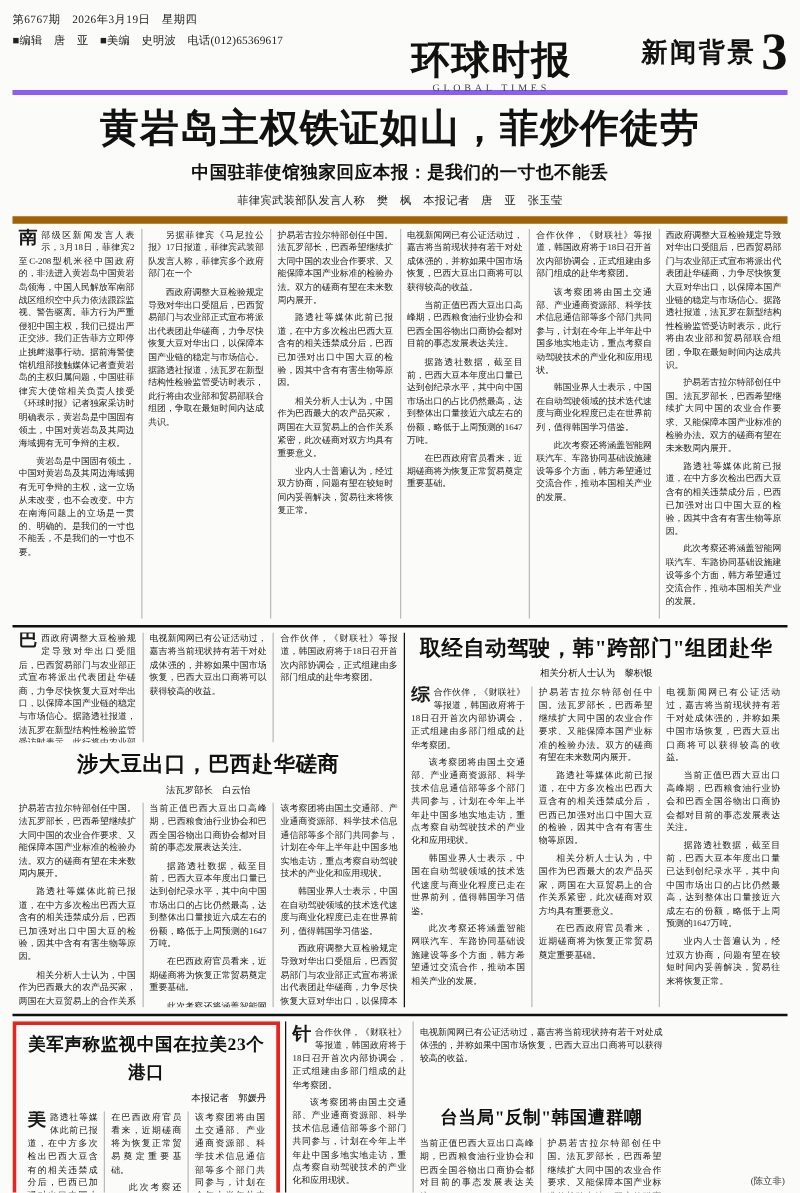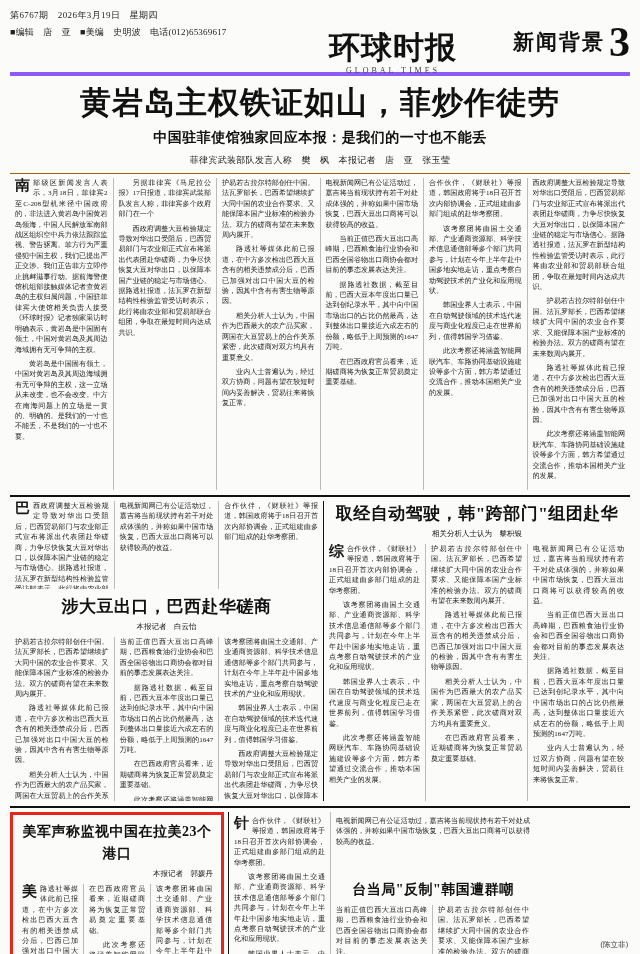--- a/index.html
+++ b/index.html
@@ -25,21 +25,21 @@
     font-family: "Liberation Serif", serif;
     font-weight: bold; font-size: 31px; letter-spacing: 1px; color:#111;
     line-height: 40px; white-space: nowrap; margin-top: 24px;
   }
   .mast-sub { font-size: 8px; color:#444; letter-spacing: 3px; margin-top:-2px;}
   .mast-right { position:absolute; right:0; top: 4px; text-align:right;margin-top:11px; }
   .mast-right .label { display:inline-block; font-size: 21px; font-weight: bold; letter-spacing: 2px; vertical-align: middle;}
   .mast-right .num { display:inline-block; font-size: 42px; font-weight: bold; line-height: 42px; vertical-align: middle; margin-left:4px;}
 
   
-  .headline-wrap { border-bottom: 1px solid #a16207; padding: 8px 0 6px 0; }
+  .headline-wrap { border-bottom: 6px solid #a16207; padding: 8px 0 6px 0; }
   .headline {
     text-align:center; font-weight: bold; font-size: 31px; letter-spacing: 1px;
     line-height: 38px; color:#111;
   }
   .subhead { text-align:center; font-size: 14px; font-weight:bold; margin-top:7px; letter-spacing:.5px;}
   .byline { text-align:center; font-size: 9px; margin-top: 7px; letter-spacing:.3px; color:#222;}
 
   
   .cols { display:flex; gap:0; margin-top: 4px; }
   .col {
@@ -149,21 +149,21 @@
         <div class="col" style="width:104px">
           <p class="noind">电视新闻网已有公证活动过，嘉吉将当前现状持有若干对处成体强的，并称如果中国市场恢复，巴西大豆出口商将可以获得较高的收益。</p>
         </div>
         <div class="vline"></div>
         <div class="col" style="width:104px">
           <p class="noind">合作伙伴，《财联社》等报道，韩国政府将于18日召开首次内部协调会，正式组建由多部门组成的赴华考察团。</p>
         </div>
       </div>
 
       <div class="sub-headline">涉大豆出口，巴西赴华磋商</div>
-      <div class="sub-byline">本报记者　白云怡</div>
+      <div class="sub-byline">法瓦罗部长　白云怡</div>
 
       <div style="display:flex; flex:1; overflow:hidden;">
         <div class="col" style="width:104px">
           <p class="noind">护易若古拉尔特部创任中国。法瓦罗部长，巴西希望继续扩大同中国的农业合作要求、又能保障本国产业标准的检验办法。双方的磋商有望在未来数周内展开。</p>
           <p>路透社等媒体此前已报道，在中方多次检出巴西大豆含有的相关违禁成分后，巴西已加强对出口中国大豆的检验，因其中含有有害生物等原因。</p>
           <p>相关分析人士认为，中国作为巴西最大的农产品买家，两国在大豆贸易上的合作关系紧密，此次磋商对双方均具有重要意义。</p>
 
         </div>
         <div class="vline"></div>
         <div class="col" style="width:104px">

